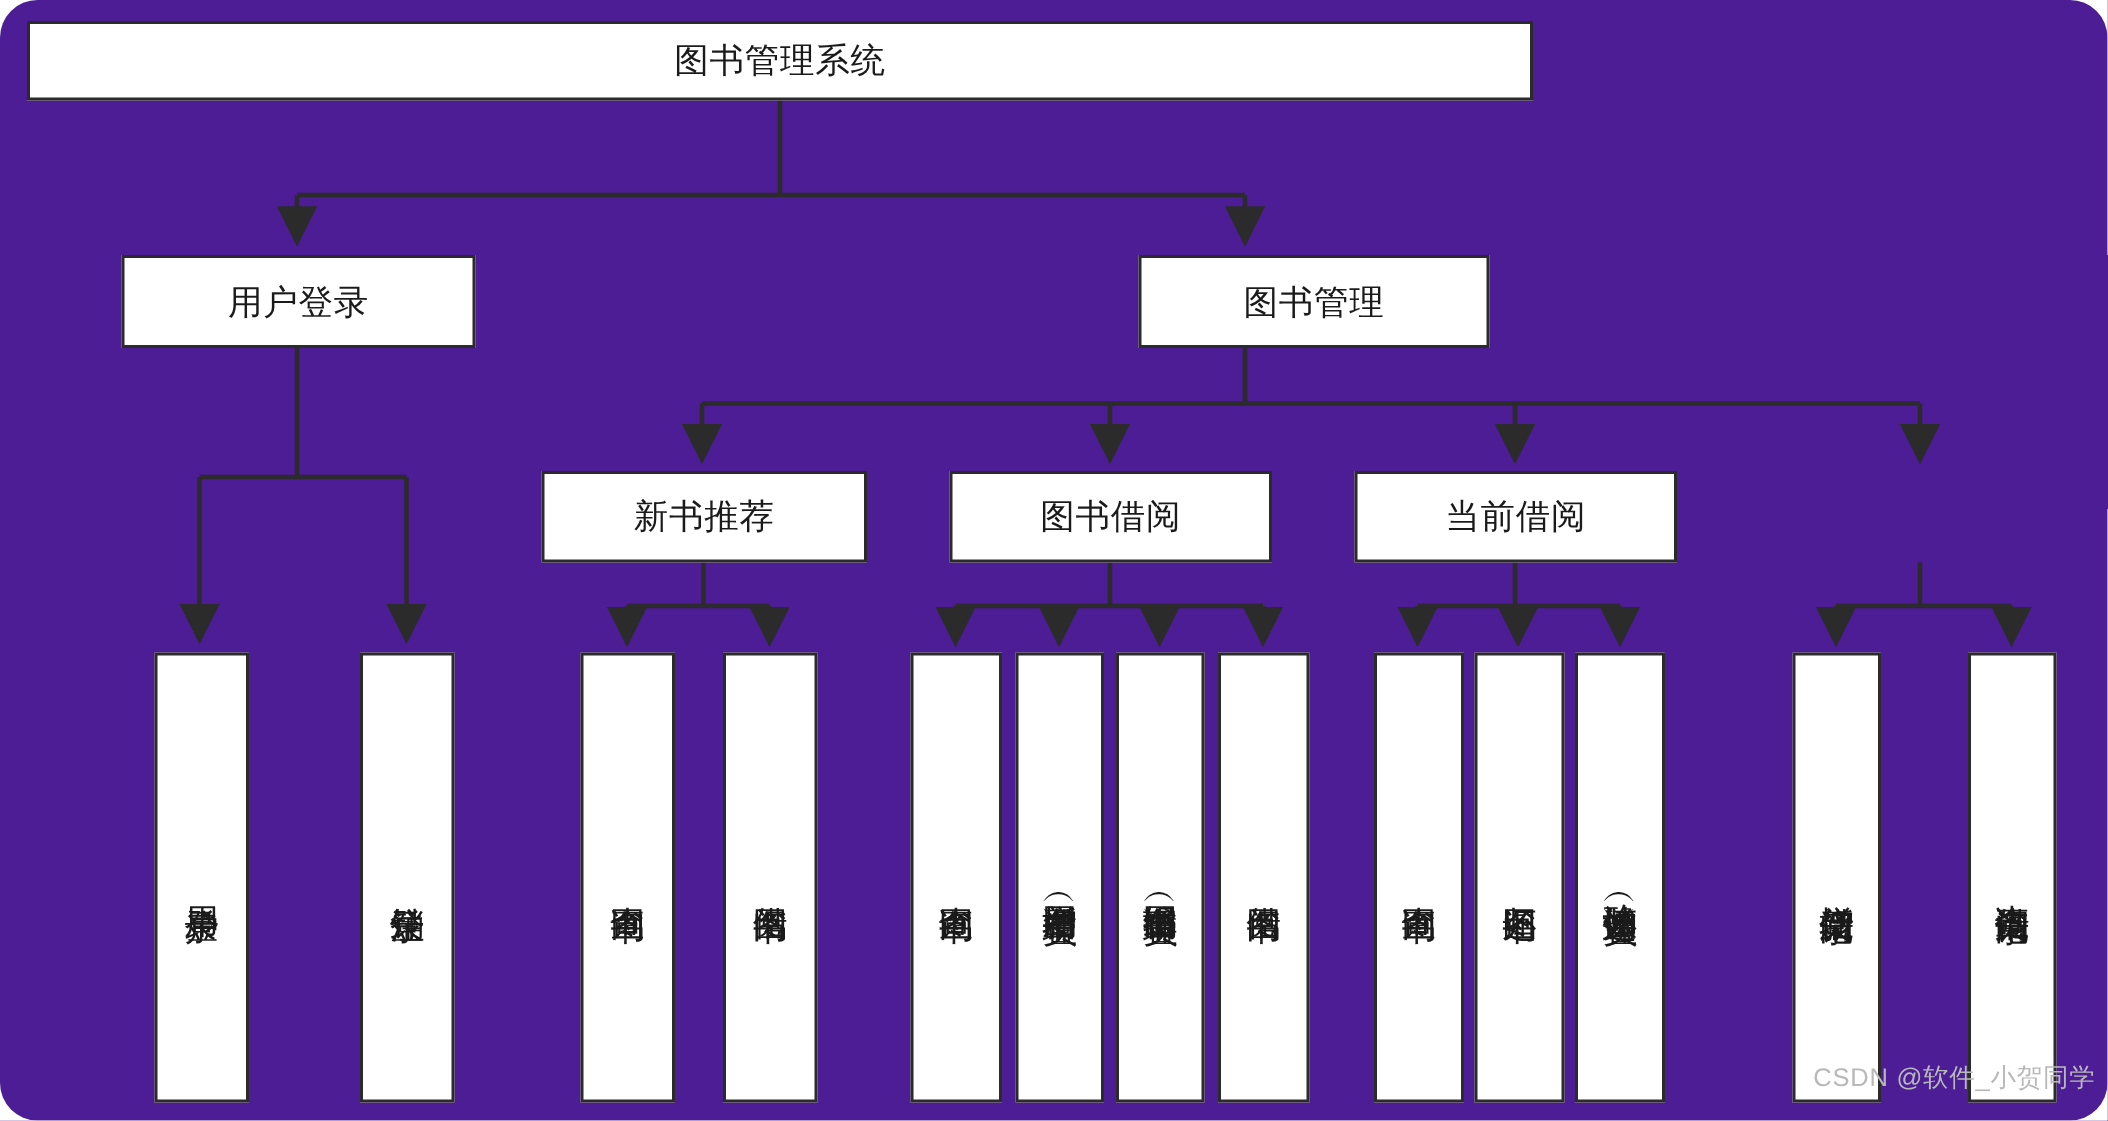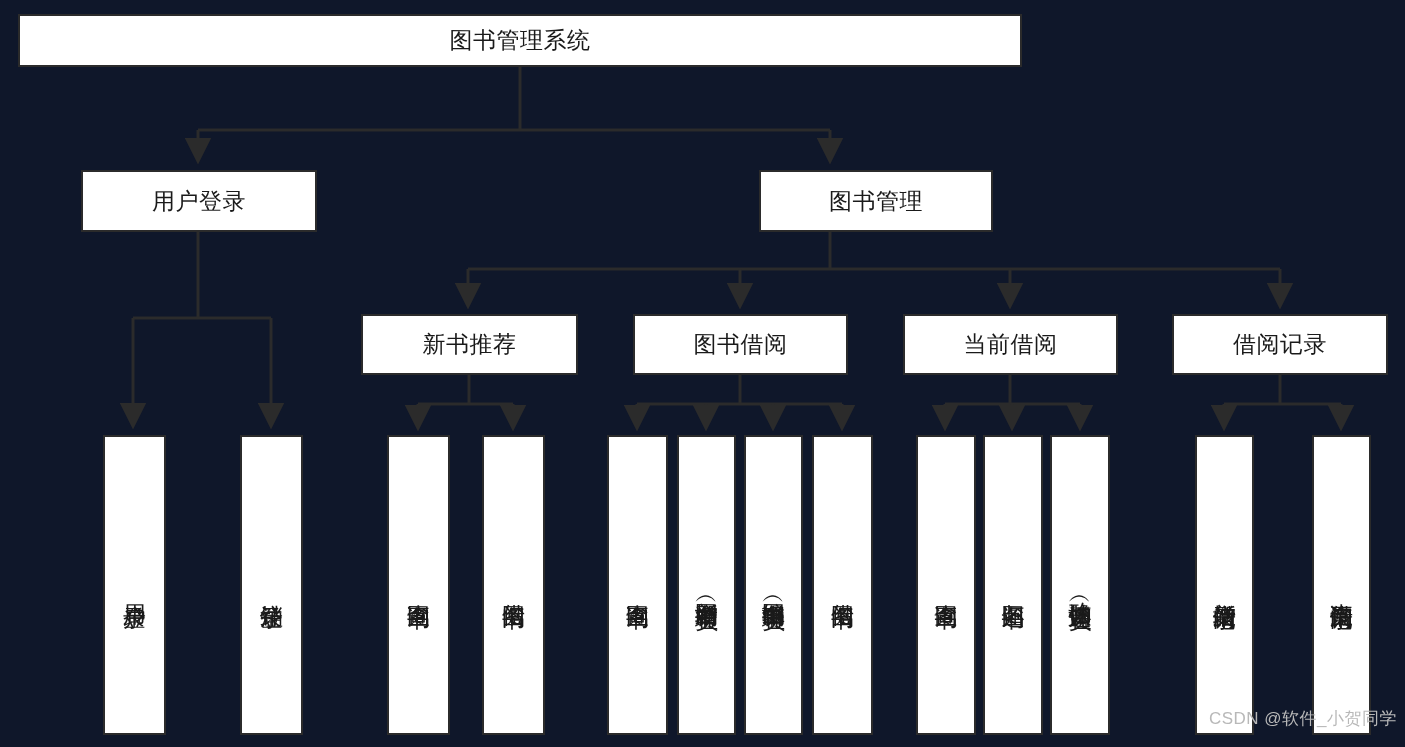--- a/index.html
+++ b/index.html
@@ -8,22 +8,23 @@
     background: #ffffff;
   }
   body {
     font-family: "Liberation Sans", "DejaVu Sans", sans-serif;
     color: #1a1a1a;
   }
   #canvas {
     position: relative;
     width: 1405px;
     height: 747px;
-    background: #0f172a;
+    background: #4c1d95;
     overflow: hidden;
+    border-radius: 25px;
   }
   svg.edges {
     position: absolute;
     left: 0;
     top: 0;
     width: 1405px;
     height: 747px;
     pointer-events: none;
   }
   .node {
@@ -135,23 +136,20 @@
 
   <div class="node horiz" style="left:633px; top:314px; width:215px; height:61px;">
     <span class="lbl">图书借阅</span>
   </div>
   <div class="node horiz" style="left:361px; top:314px; width:217px; height:61px;">
     <span class="lbl">新书推荐</span>
   </div>
   <div class="node horiz" style="left:903px; top:314px; width:215px; height:61px;">
     <span class="lbl">当前借阅</span>
   </div>
-  <div class="node horiz" style="left:1172px; top:314px; width:216px; height:61px;">
-    <span class="lbl">借阅记录</span>
-  </div>
 
   <div class="node vert" style="left:103px; top:435px; width:63px; height:300px;">
     <span class="lbl">用户登录</span>
   </div>
   <div class="node vert" style="left:240px; top:435px; width:63px; height:300px;">
     <span class="lbl">注销登录</span>
   </div>
 
   <div class="node vert" style="left:387px; top:435px; width:63px; height:300px;">
     <span class="lbl">查询图书</span>

